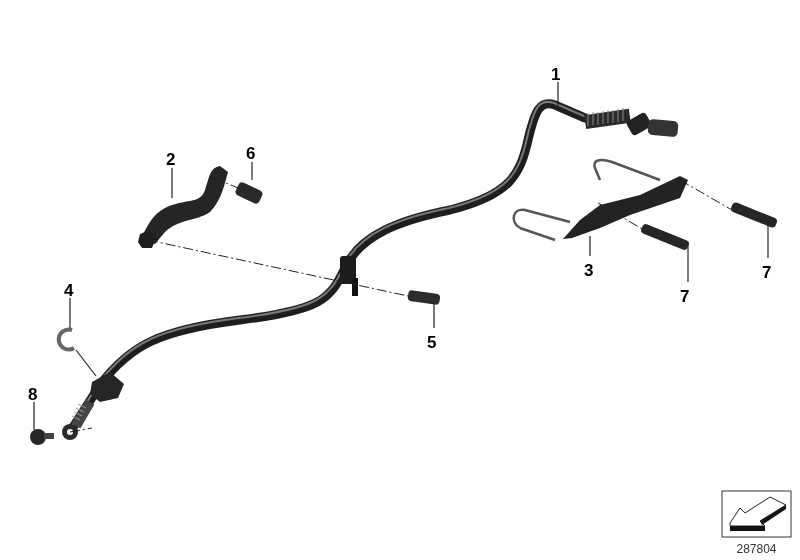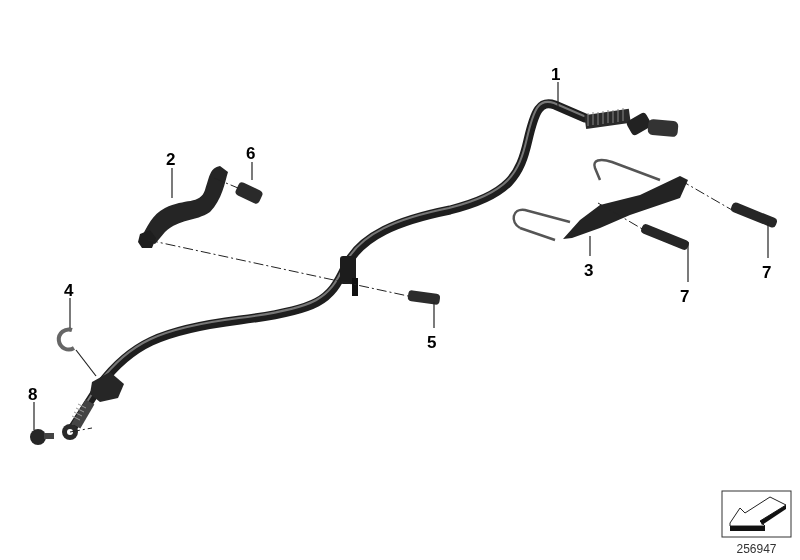--- a/index.html
+++ b/index.html
@@ -111,13 +111,13 @@
 <div class="callout" style="left:551px;top:66px;">1</div>
 <div class="callout" style="left:166px;top:151px;">2</div>
 <div class="callout" style="left:584px;top:262px;">3</div>
 <div class="callout" style="left:64px;top:282px;">4</div>
 <div class="callout" style="left:427px;top:334px;">5</div>
 <div class="callout" style="left:246px;top:145px;">6</div>
 <div class="callout" style="left:680px;top:288px;">7</div>
 <div class="callout" style="left:762px;top:264px;">7</div>
 <div class="callout" style="left:28px;top:386px;">8</div>
 
-<div class="ref-num">256947</div>
+<div class="ref-num">287804</div>
 
 </body></html>

